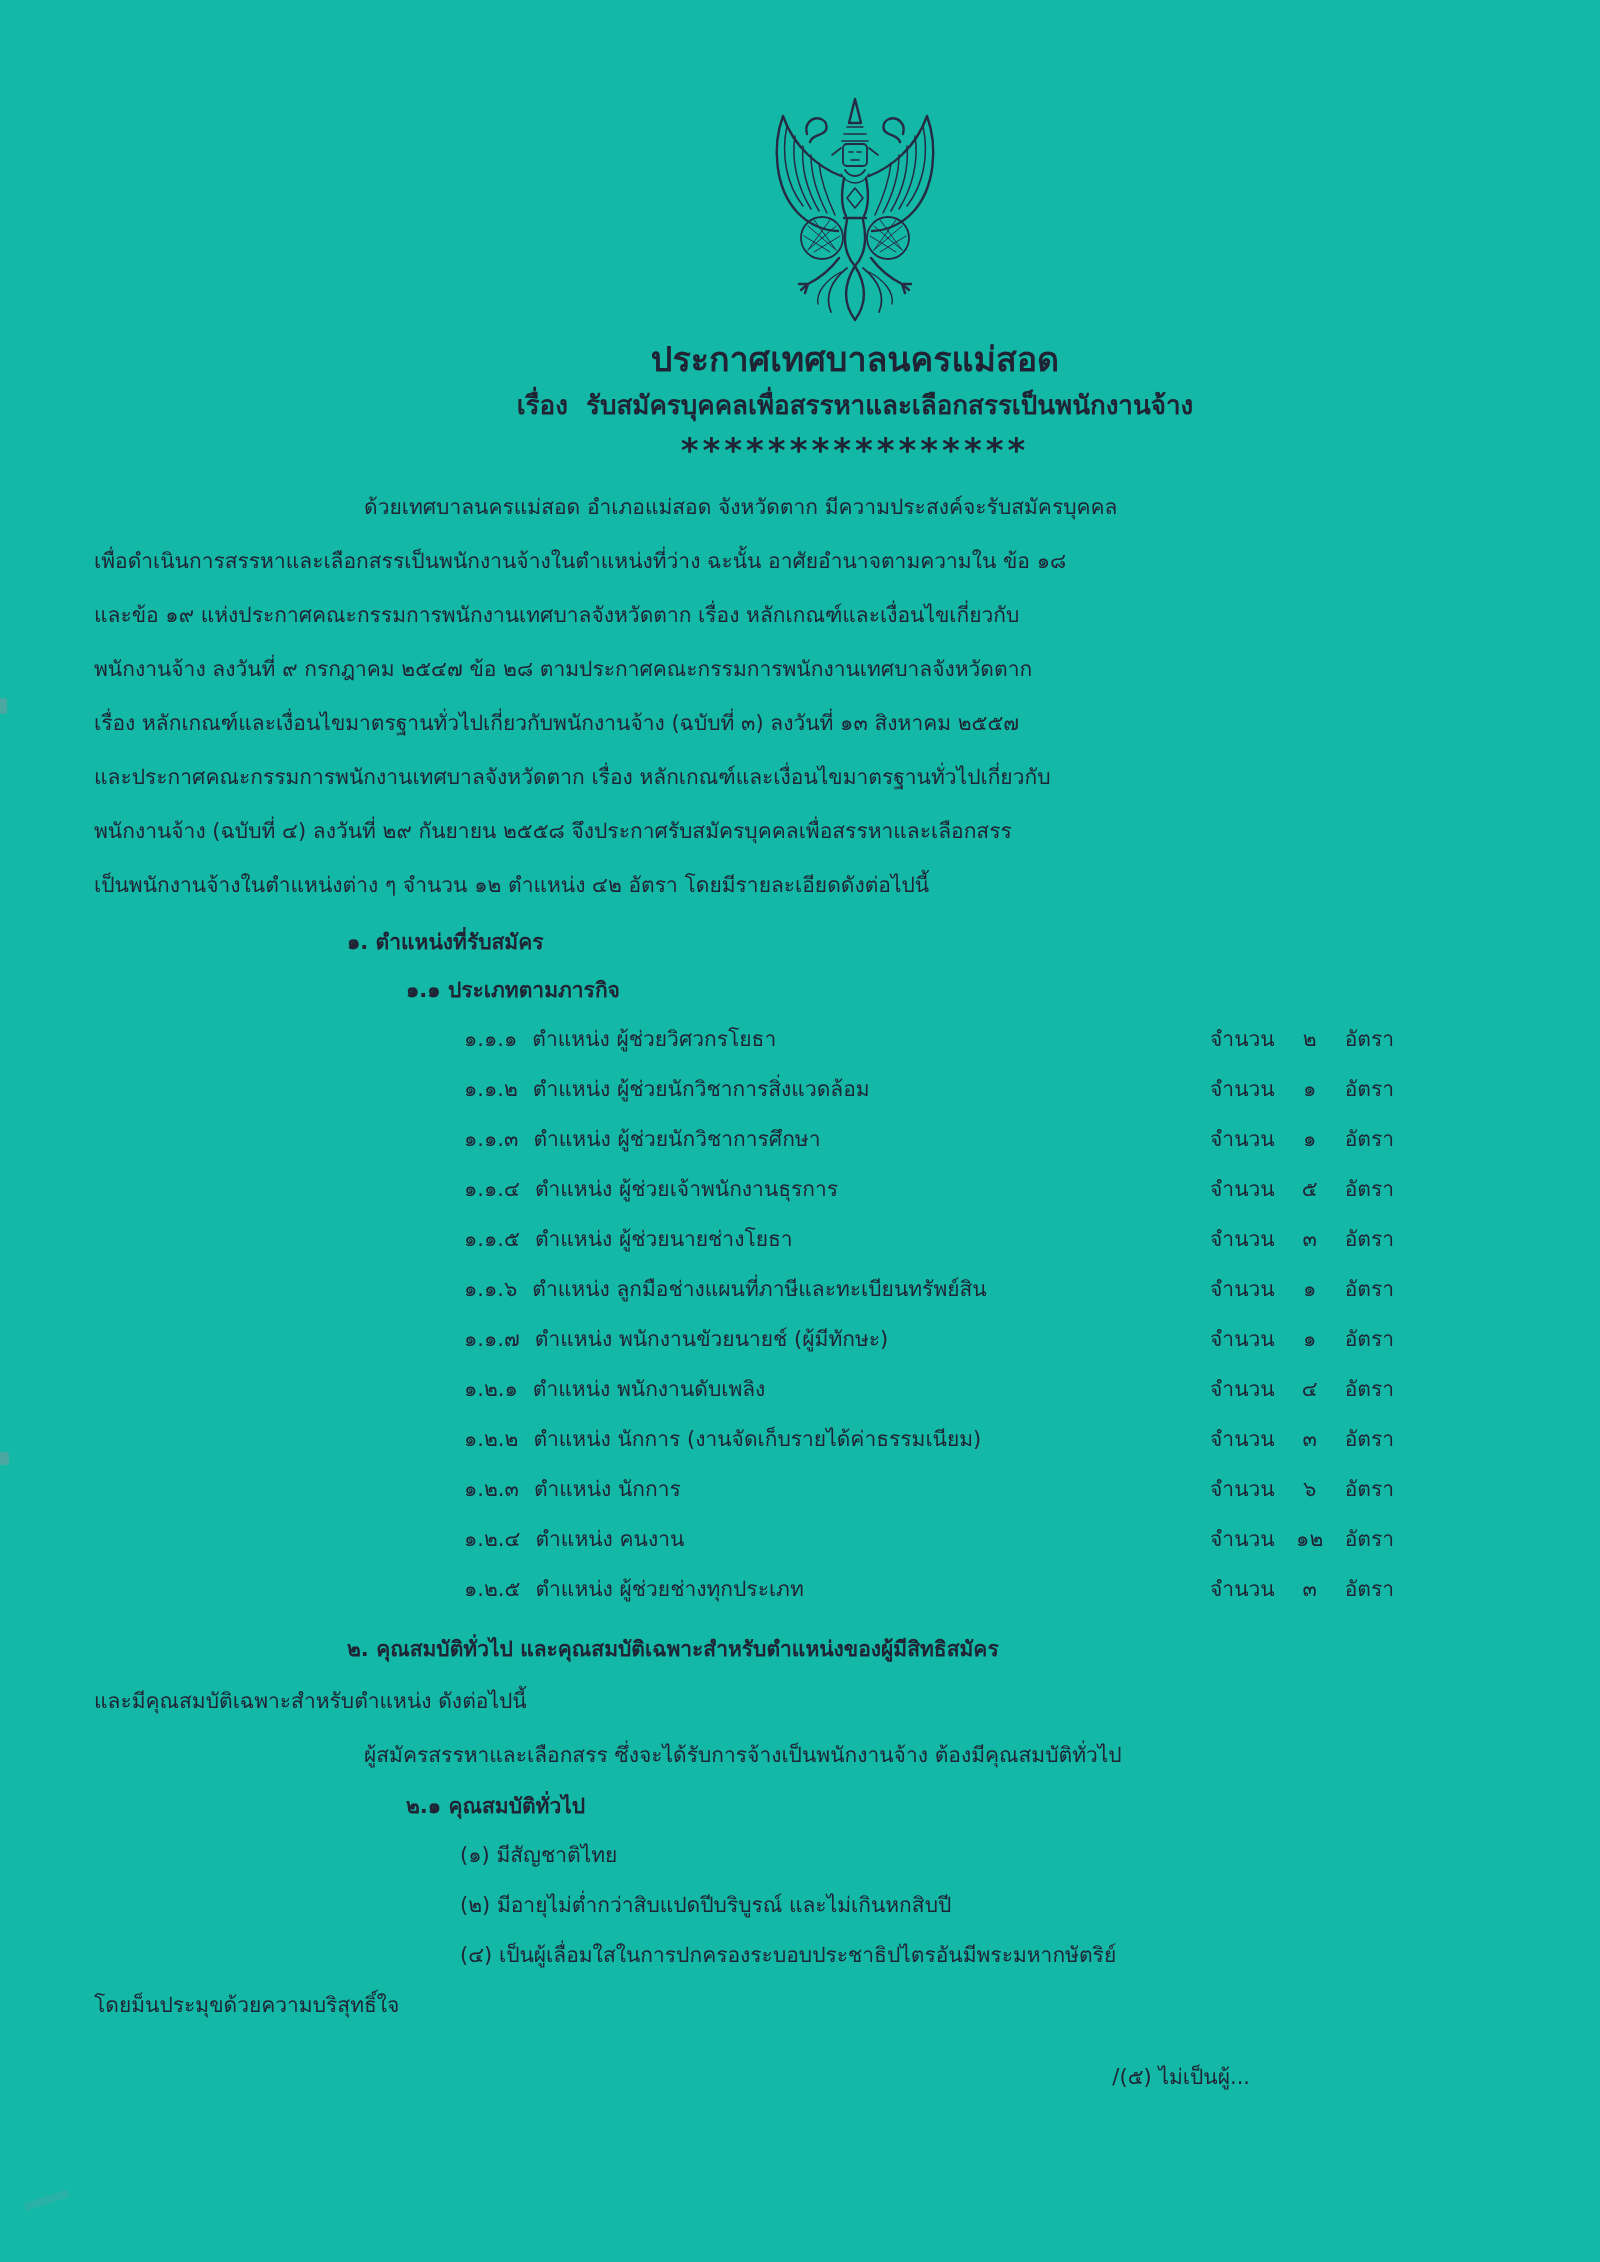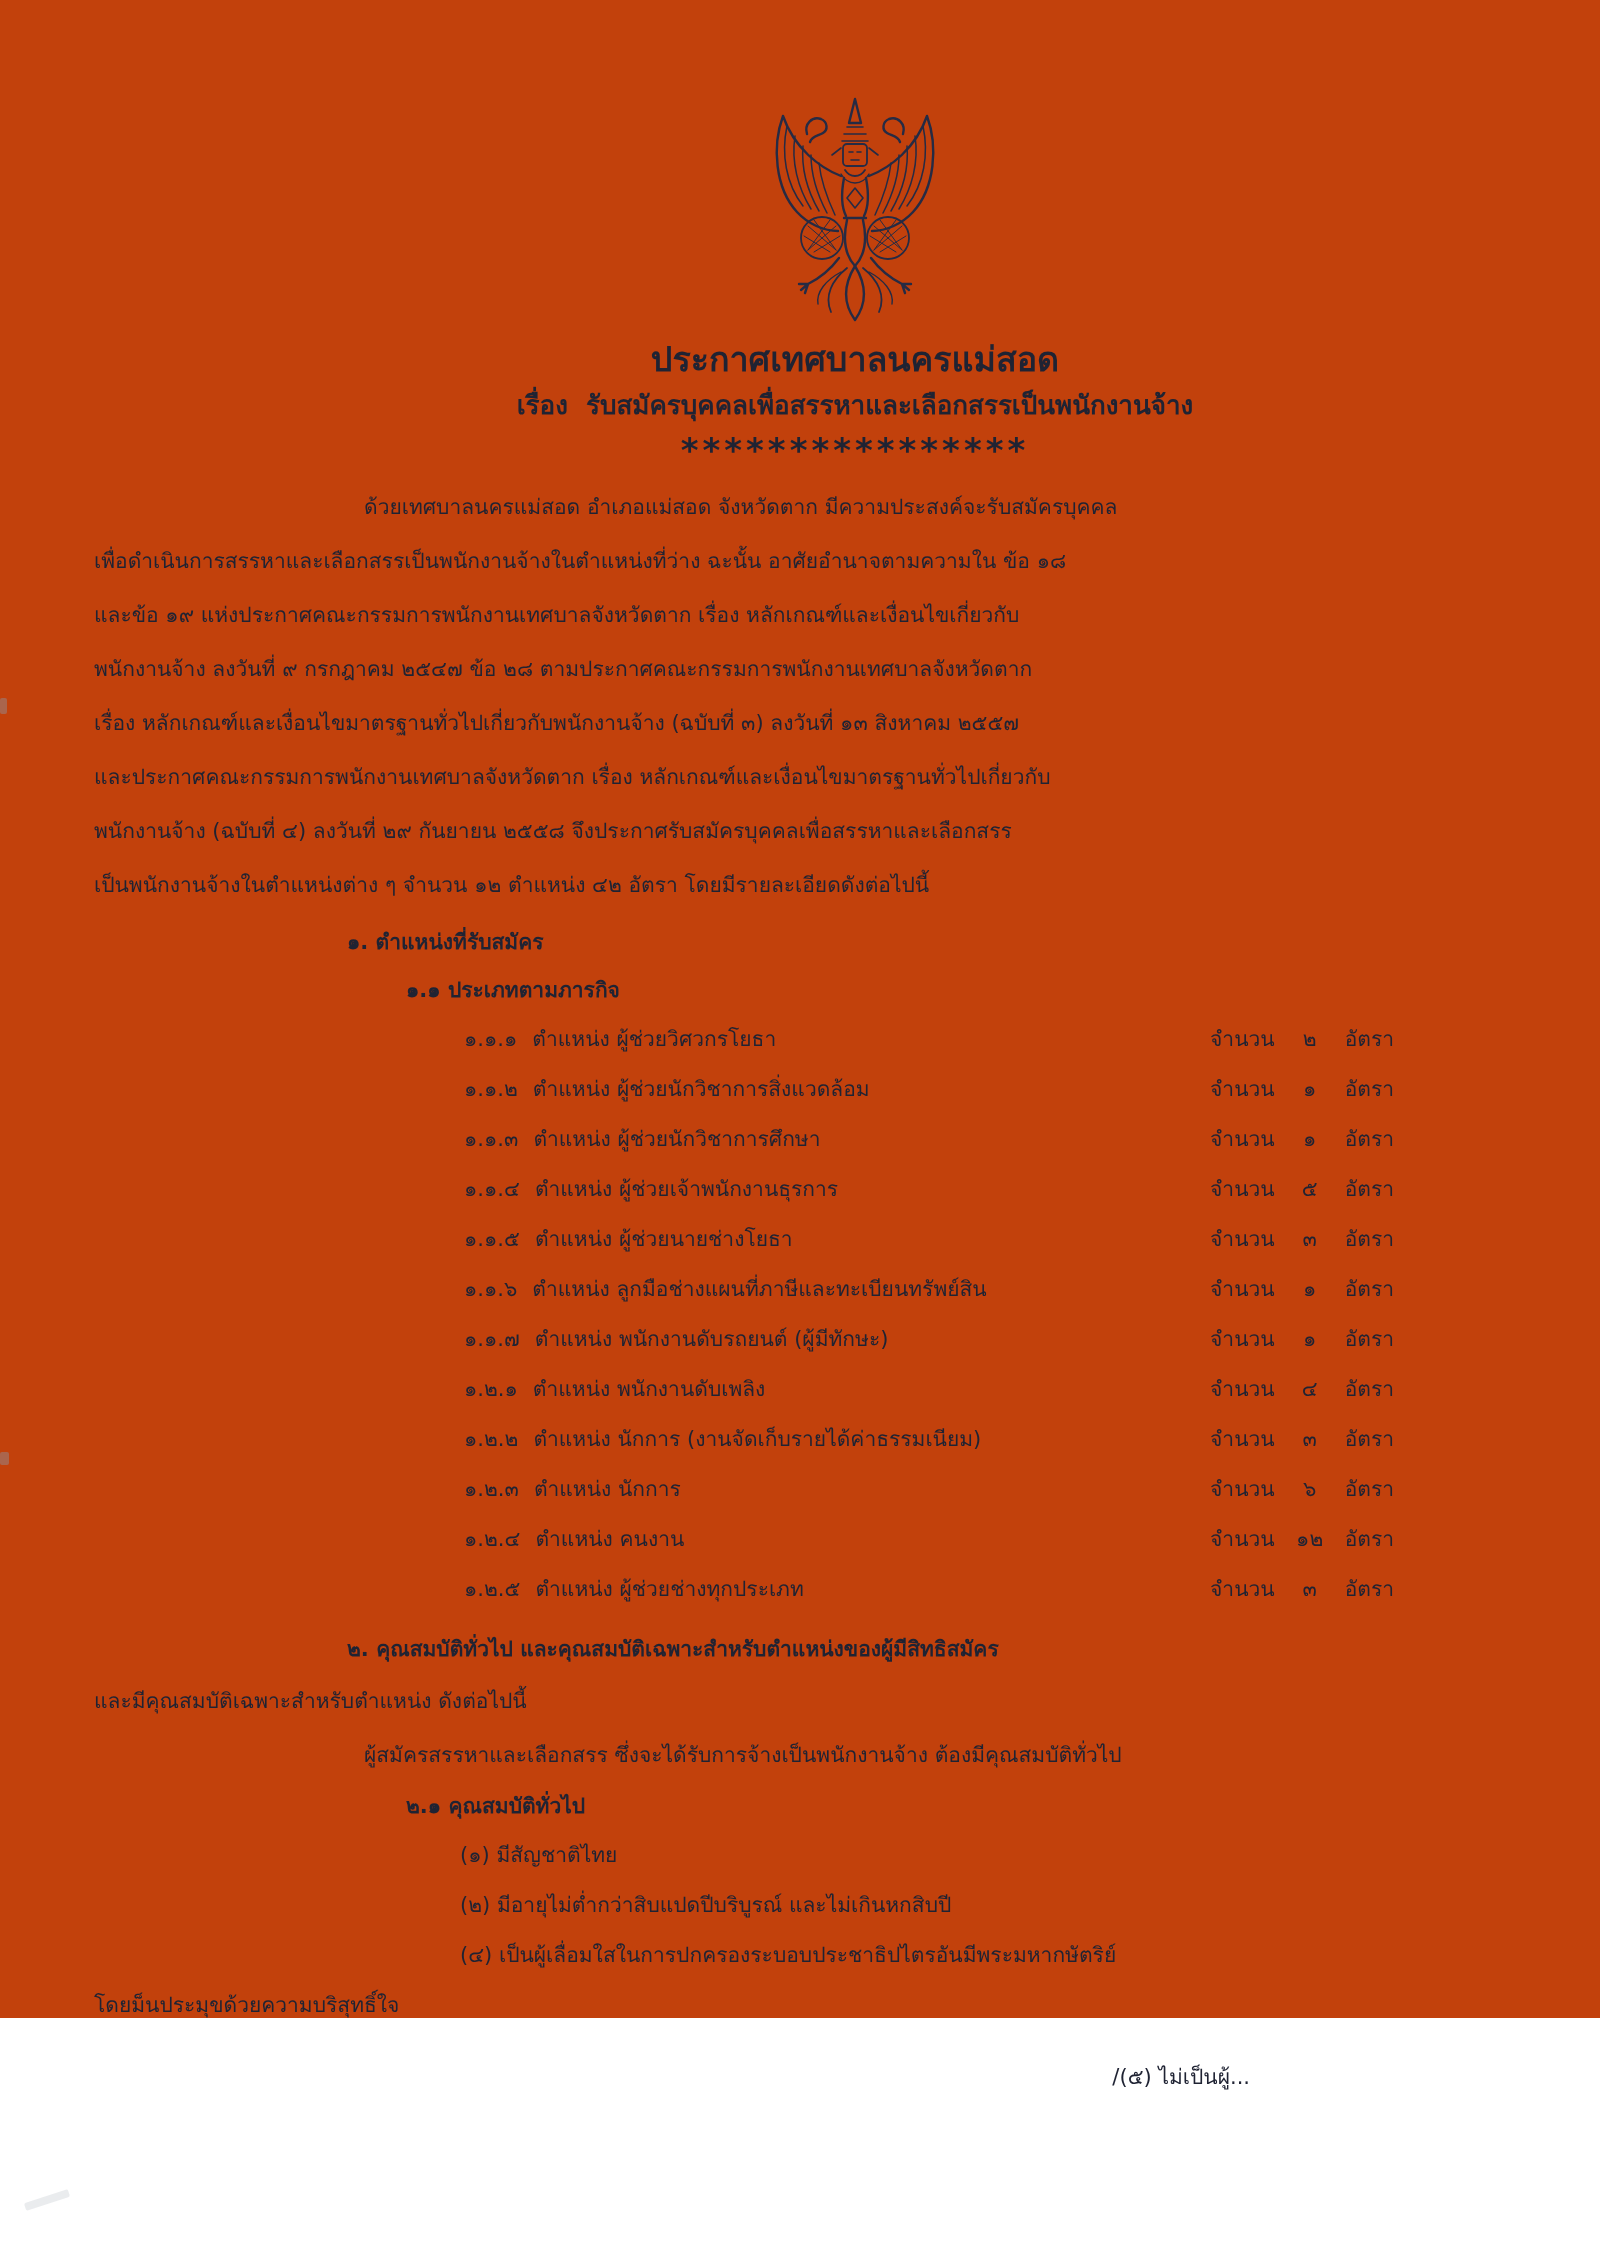--- a/index.html
+++ b/index.html
@@ -4,21 +4,21 @@
 <style>
   html,body{margin:0;padding:0;}
   body{
     width:1600px;height:2262px;
     background:#ffffff;
     font-family:"DejaVu Sans","Liberation Sans",sans-serif;
     color:#1f2333;
     position:relative;
     overflow:hidden;
   }
-  .page{position:relative;width:1600px;height:2018px;background:#c2410c;}
+  .page{position:relative;width:1600px;height:2262px;background:#14b8a6;}
 
   
   .header{margin-left:160px;width:1390px;text-align:center;}
   .emblem{margin-top:96px;display:inline-block;}
   .t1{font-size:34px;font-weight:700;line-height:46px;margin-top:8px;white-space:pre;}
   .t2{font-size:26px;font-weight:700;line-height:46px;white-space:pre;}
   .stars{font-size:34px;font-weight:700;line-height:40px;letter-spacing:4px;margin-top:2px;}
 
   .docbody{margin-left:94px;width:1300px;font-size:21px;}
 
@@ -185,21 +185,21 @@
         <span class="rtitle">ตำแหน่ง ลูกมือช่างแผนที่ภาษีและทะเบียนทรัพย์สิน</span>
         <span class="sp"></span>
       <span class="qty">
           <span class="ql">จำนวน</span>
           <span class="qc">๑</span>
           <span class="qu">อัตรา</span>
         </span>
     </div>
     <div class="row">
       <span class="rid">๑.๑.๗</span>
-        <span class="rtitle">ตำแหน่ง พนักงานดับรถยนต์ (ผู้มีทักษะ)</span>
+        <span class="rtitle">ตำแหน่ง พนักงานขัวยนายช์ (ผู้มีทักษะ)</span>
         <span class="sp"></span>
       <span class="qty">
           <span class="ql">จำนวน</span>
           <span class="qc">๑</span>
           <span class="qu">อัตรา</span>
         </span>
     </div>
 
 
     <div class="row">

